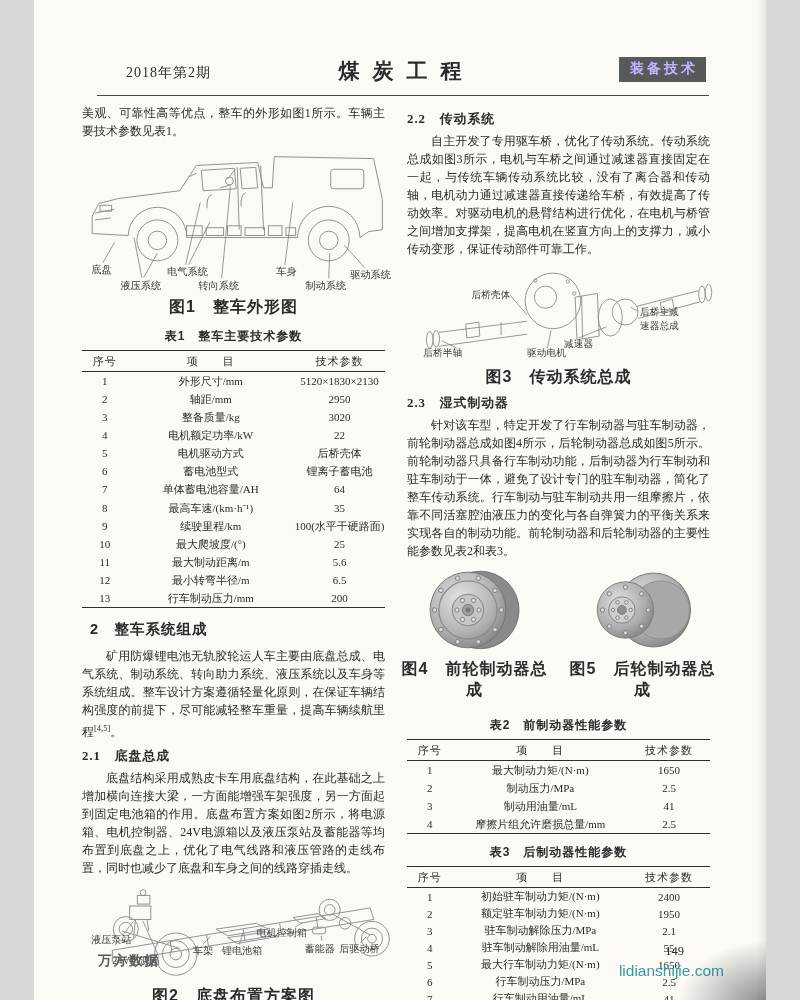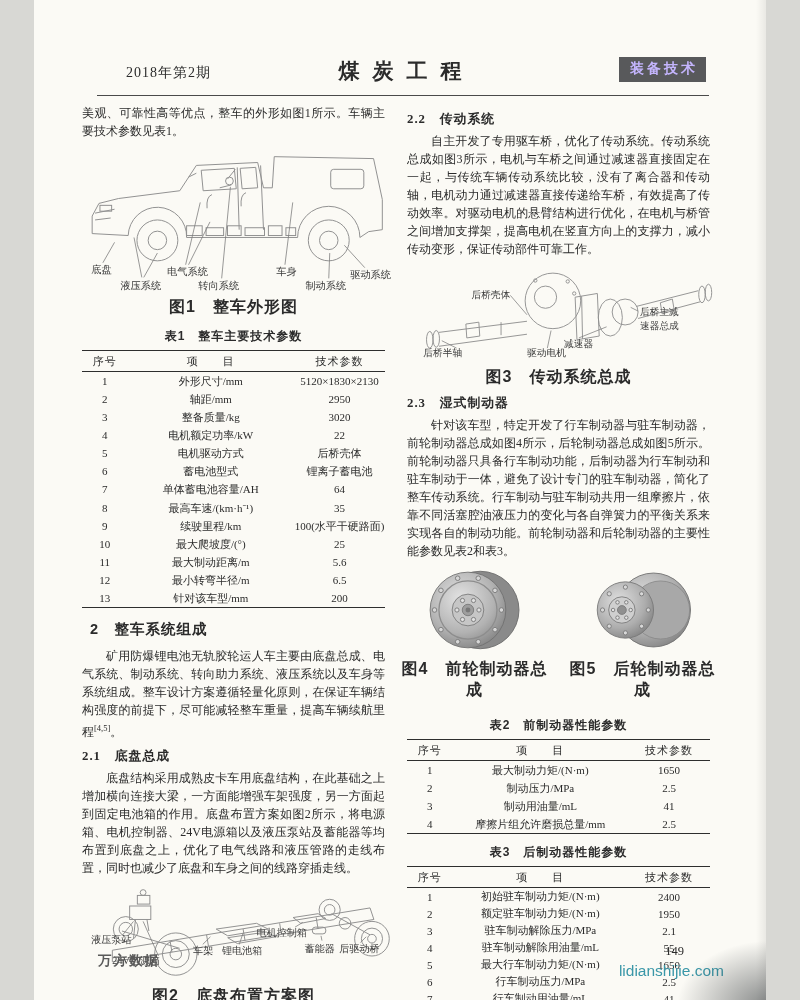--- a/index.html
+++ b/index.html
@@ -182,21 +182,21 @@
               <td>最大制动距离/m</td>
               <td>5.6</td>
             </tr>
             <tr>
               <td>12</td>
               <td>最小转弯半径/m</td>
               <td>6.5</td>
             </tr>
             <tr>
               <td>13</td>
-              <td>针对该车型/mm</td>
+              <td>行车制动压力/mm</td>
               <td>200</td>
             </tr>
           </tbody>
       </table>
 
       <div class="h1">2　整车系统组成</div>
       <p class="para"><span>矿用防爆锂电池无轨胶轮运人车主要由底盘总成、电气系统、制动系统、转向助力系统、液压系统以及车身等系统组成。整车设计方案遵循轻量化原则，在保证车辆结构强度的前提下，尽可能减轻整车重量，提高车辆续航里程</span><sup class="cite">[4,5]</sup><span>。</span></p>
 
       <div class="h2">2.1　底盘总成</div>
       <p class="para">底盘结构采用成熟皮卡车用底盘结构，在此基础之上增加横向连接大梁，一方面能增强车架强度，另一方面起到固定电池箱的作用。底盘布置方案如图2所示，将电源箱、电机控制器、24V电源箱以及液压泵站及蓄能器等均布置到底盘之上，优化了电气线路和液压管路的走线布置，同时也减少了底盘和车身之间的线路穿插走线。</p>

